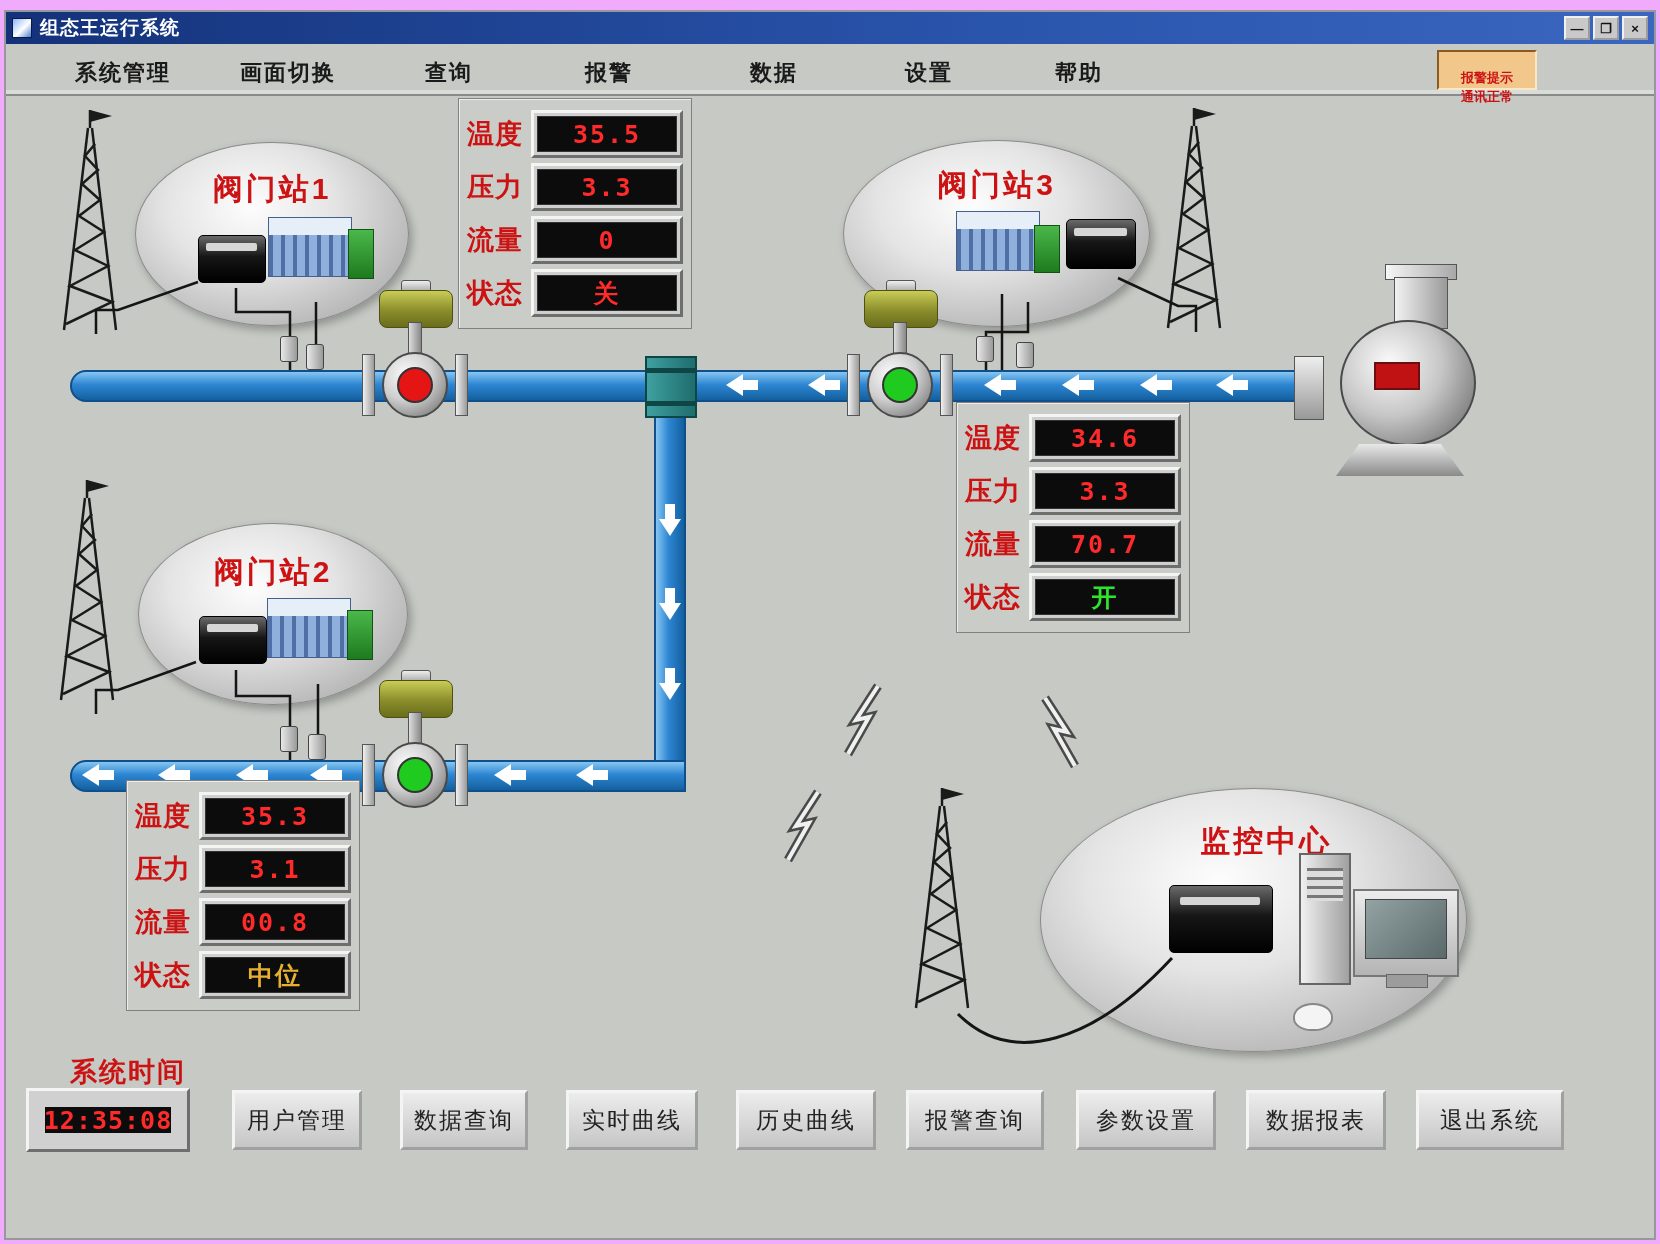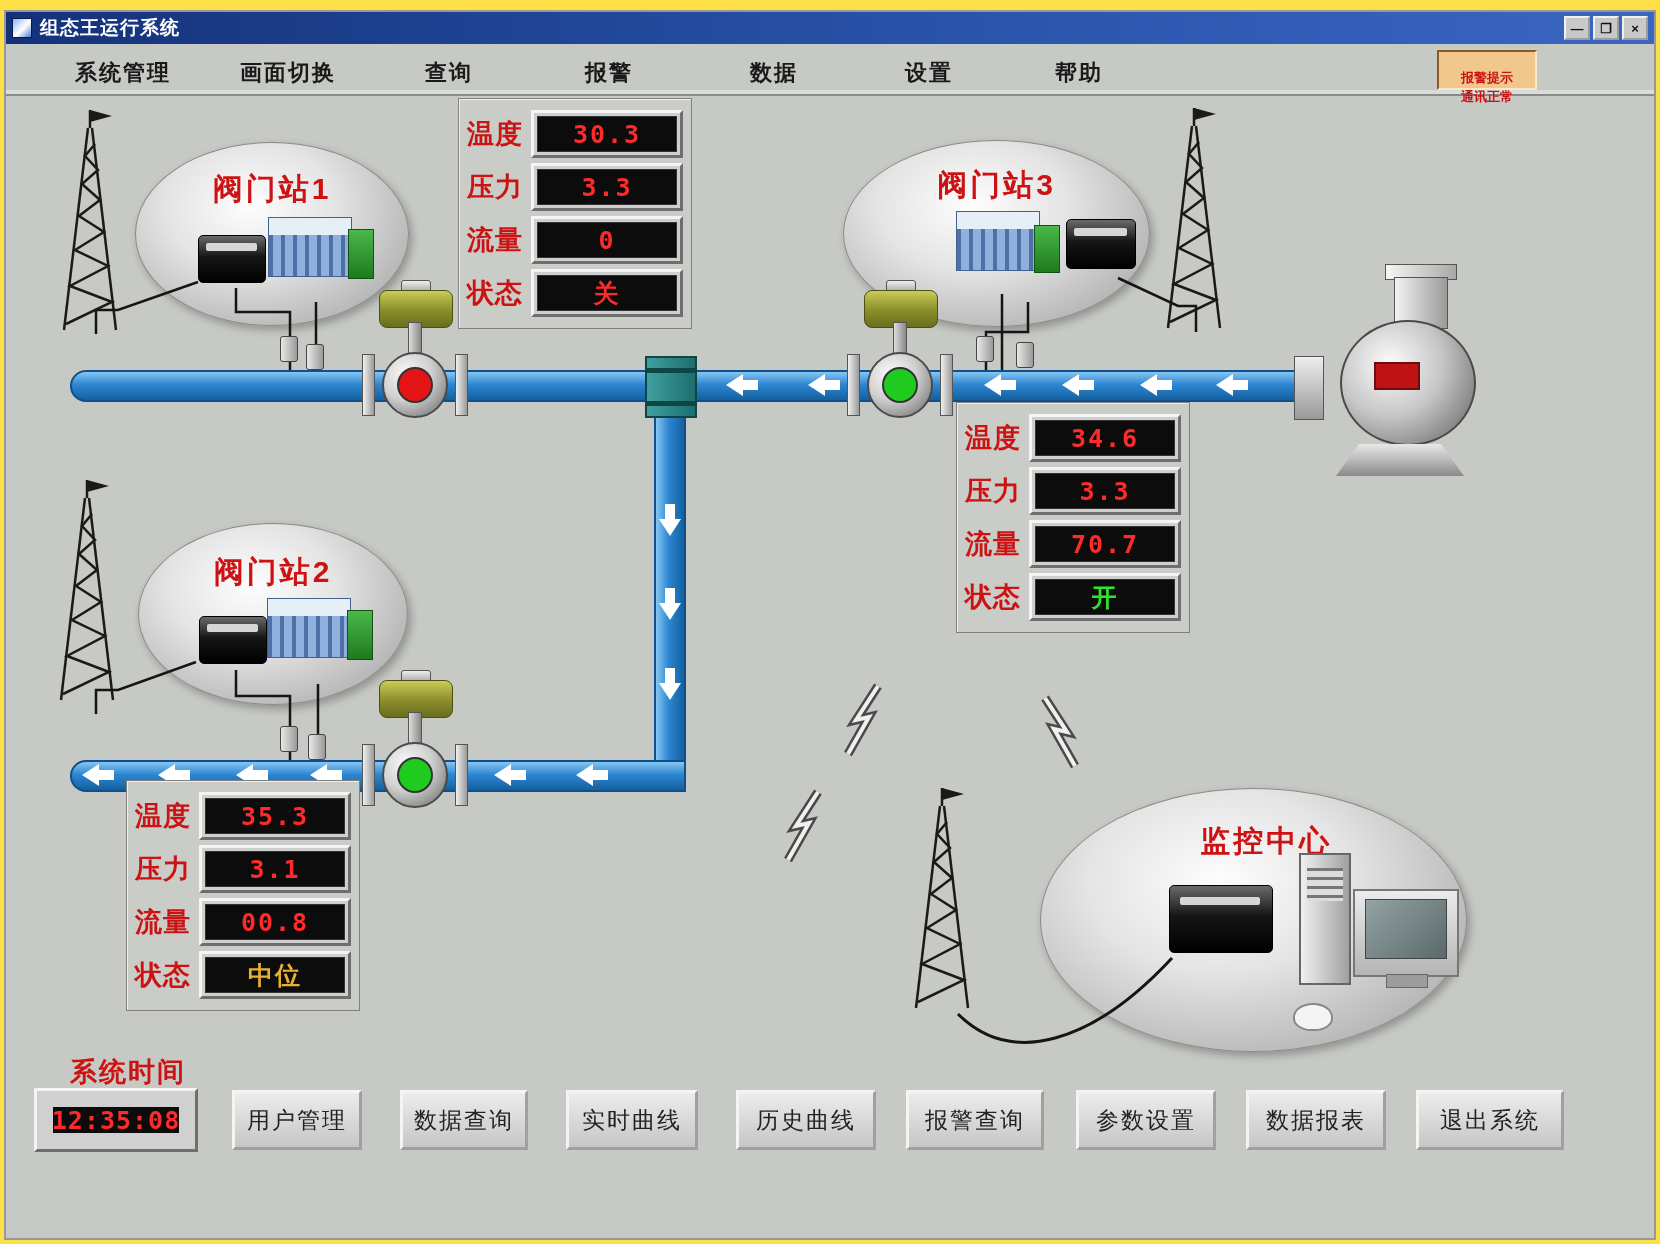--- a/index.html
+++ b/index.html
@@ -1,16 +1,16 @@
 <!DOCTYPE html>
 <html><head>
 <meta charset="utf-8">
 <style>
   html,body { margin:0; padding:0; background:#efefef; }
-  #screen { position:relative; width:1660px; height:1244px; background:#fde047;
+  #screen { position:relative; width:1660px; height:1244px; background:#f0abfc;
             font-family:"Liberation Sans", sans-serif; overflow:hidden; }
   .win-bg { position:absolute; left:4px; top:10px; right:4px; bottom:4px;
             background:#c6c9c4; border:2px solid #98989a; box-sizing:border-box; }
 
   
   .titlebar { position:absolute; left:6px; top:12px; right:6px; height:32px;
               background:linear-gradient(90deg,#14327a,#2a55ad 60%,#3a66c0);
               display:flex; align-items:center; padding:0 6px; color:#fff; z-index:7; box-sizing:border-box;}
   .app-icon { width:18px; height:18px; margin-right:8px; border:1px solid #0a1a40;
               background:linear-gradient(135deg,#8ab6ff,#ffffff 55%,#4a7fd4); }
@@ -127,21 +127,21 @@
   .plab { width:64px; color:#cc1212; font-weight:bold; font-size:27px; letter-spacing:1px; }
   .pledframe { flex:1; height:48px; border:3px solid; border-color:#f4f4f4 #6e6e6e #6e6e6e #f4f4f4;
                background:#cfcfcf; padding:3px; box-sizing:border-box; }
   .pled { width:100%; height:100%; background:#0c0c0c; border:1px solid #333; box-sizing:border-box;
           display:flex; align-items:center; justify-content:center;
           font-family:"DejaVu Sans Mono", monospace; font-weight:bold; font-size:25px; letter-spacing:2px; }
 
   
   .clock-label { position:absolute; left:70px; top:1054px; color:#cc1212; font-weight:bold;
                  font-size:27px; letter-spacing:2px; z-index:6; }
-  .clock-frame { position:absolute; left:34px; top:1088px; width:164px; height:64px;
+  .clock-frame { position:absolute; left:26px; top:1088px; width:164px; height:64px;
                  border:3px solid; border-color:#f4f4f4 #6e6e6e #6e6e6e #f4f4f4; background:#d0d0d0;
                  padding:16px; box-sizing:border-box; z-index:6; }
   .clock-led { width:100%; height:100%; background:#0c0c0c; color:#ff2a2a;
                font-family:"DejaVu Sans Mono", monospace; font-weight:bold; font-size:25px;
                display:flex; align-items:center; justify-content:center; letter-spacing:1px; }
   .btn { position:absolute; top:1090px; height:60px; background:linear-gradient(180deg,#ececec,#c6c6c6);
          border:3px outset #f4f4f4; font-family:inherit; font-size:23px; font-weight:normal; color:#222;
          letter-spacing:2px; z-index:6; cursor:pointer; }
 </style>
 </head>
@@ -303,21 +303,21 @@
     <div class="p-inlet"></div>
     <div class="p-body"></div>
     <div class="p-ind" style="background: rgb(192, 18, 18);"></div>
     <div class="p-base"></div>
   </div>
 
   <div class="panel" style="left:458px;top:98px">
     <div class="prow">
       <span class="plab">温度</span>
       <span class="pledframe">
-          <span class="pled" style="color: rgb(255, 42, 42);">30.3</span>
+          <span class="pled" style="color: rgb(255, 42, 42);">35.5</span>
         </span>
     </div>
     <div class="prow">
       <span class="plab">压力</span>
       <span class="pledframe">
           <span class="pled" style="color: rgb(255, 42, 42);">3.3</span>
         </span>
     </div>
     <div class="prow">
       <span class="plab">流量</span>

